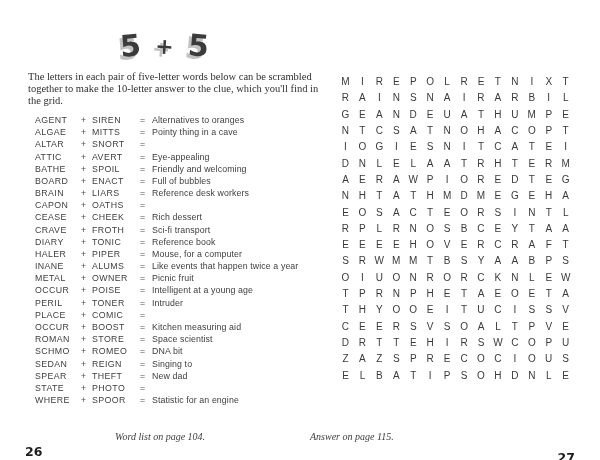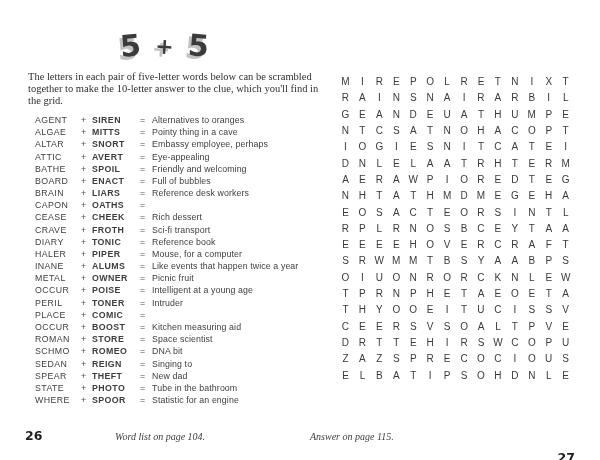--- a/index.html
+++ b/index.html
@@ -14,31 +14,31 @@
   .title .c2{transform:rotate(5deg);}
   
   .intro{position:absolute;left:28px;top:71px;width:292px;
          font-family:"Liberation Serif",serif;font-size:10.5px;line-height:11.8px;color:#2f2f2f;}
   
   .word-list{position:absolute;left:35px;top:114px;width:290px;}
   .wrow{display:flex;height:12.18px;align-items:center;font-size:8.8px;color:#3d3d3d;
         letter-spacing:0.4px;}
   .wrow .w1{width:46px;}
   .wrow .pl{width:11px;color:#4a4a4a;}
-  .wrow .w2{width:48px;font-weight:bold;}
+  .wrow .w2{width:48px;}
   .wrow .eq{width:12px;color:#4a4a4a;}
   .wrow .clue{flex:1;letter-spacing:0.1px;}
   
   .grid{position:absolute;left:337px;top:74px;}
   .grow{display:flex;height:16.32px;}
   .gcell{width:16.95px;text-align:center;line-height:16.32px;font-size:10px;color:#3a3a3a;}
   
   .pagenum{position:absolute;top:428px;font-weight:bold;font-size:12.5px;color:#1f1f1f;
            font-family:"DejaVu Sans",sans-serif;}
-  .pn-left{left:25px;}
+  .pn-left{left:25px;margin-top:16px;}
   .pn-right{right:25px;margin-top:22px;}
   .footnote{position:absolute;top:431px;font-family:"Liberation Serif",serif;
             font-style:italic;font-size:10px;color:#3c3c3c;text-align:left;}
   .fn-left{left:115px;width:175px;}
   .fn-right{left:310px;width:175px;}
 </style>
 </head>
 <body>
 
 <div class="sheet">
@@ -64,21 +64,20 @@
         <span class="pl">+</span>
         <span class="w2">MITTS</span>
         <span class="eq">=</span>
         <span class="clue">Pointy thing in a cave</span>
       </div>
       <div class="wrow">
         <span class="w1">ALTAR</span>
         <span class="pl">+</span>
         <span class="w2">SNORT</span>
         <span class="eq">=</span>
-        <span class="clue">Embassy employee, perhaps</span>
       </div>
       <div class="wrow">
         <span class="w1">ATTIC</span>
         <span class="pl">+</span>
         <span class="w2">AVERT</span>
         <span class="eq">=</span>
         <span class="clue">Eye-appealing</span>
       </div>
       <div class="wrow">
         <span class="w1">BATHE</span>
@@ -202,21 +201,20 @@
         <span class="pl">+</span>
         <span class="w2">THEFT</span>
         <span class="eq">=</span>
         <span class="clue">New dad</span>
       </div>
       <div class="wrow">
         <span class="w1">STATE</span>
         <span class="pl">+</span>
         <span class="w2">PHOTO</span>
         <span class="eq">=</span>
-        <span class="clue">Tube in the bathroom</span>
       </div>
       <div class="wrow">
         <span class="w1">WHERE</span>
         <span class="pl">+</span>
         <span class="w2">SPOOR</span>
         <span class="eq">=</span>
         <span class="clue">Statistic for an engine</span>
       </div>
     </div>
 

